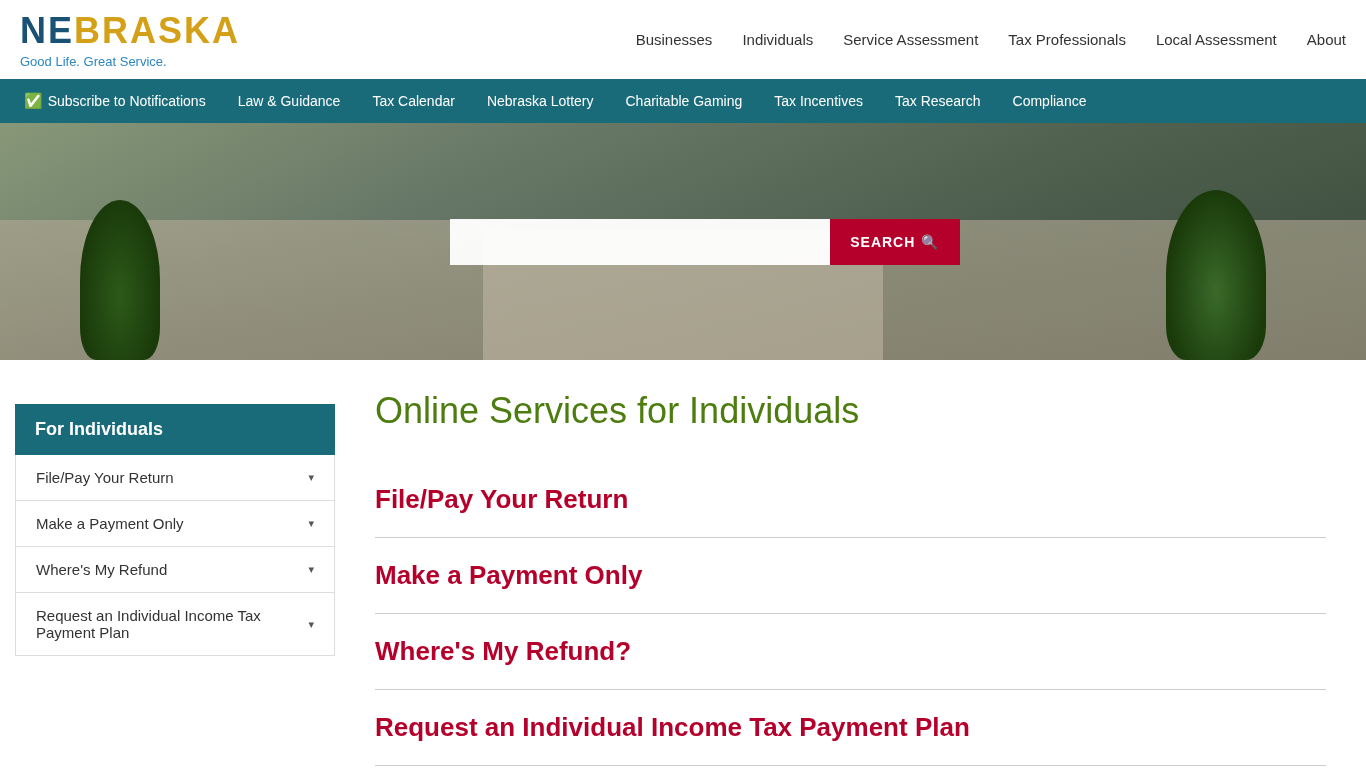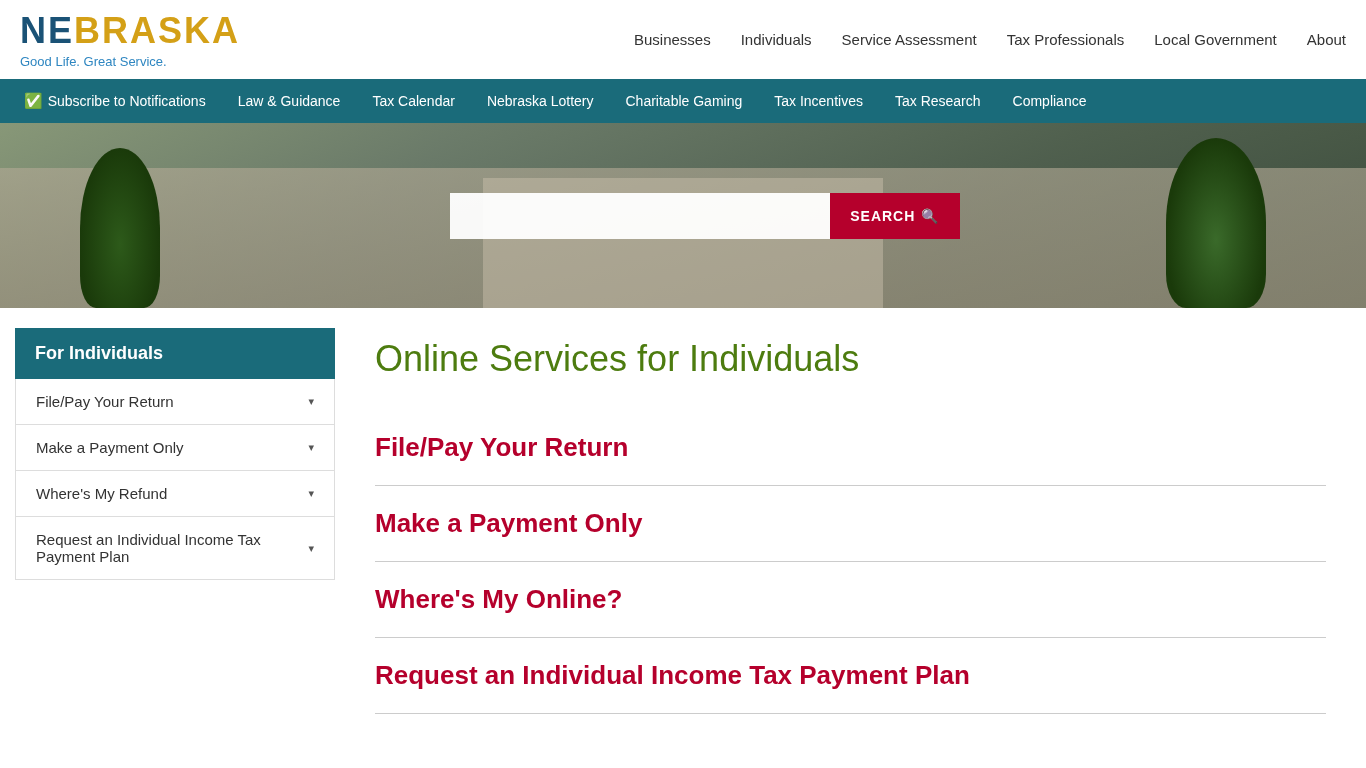--- a/index.html
+++ b/index.html
@@ -47,21 +47,21 @@
       height: 44px;
       display: flex;
       align-items: center;
       white-space: nowrap;
     }
     .sec-nav .subscribe-icon { margin-right: 5px; font-size: 15px; }
 
     
     .hero {
       width: 100%;
-      height: 185px;
+      height: 237px;
       background: linear-gradient(to bottom, #7a8a6a 0%, #5a6a5a 40%, #3a4a3a 100%);
       position: relative;
       overflow: hidden;
       display: flex;
       align-items: center;
       justify-content: center;
       padding-left: 44px;
     }
     .hero-bg {
       position: absolute;
@@ -153,20 +153,21 @@
       min-width: 335px;
       padding: 20px 0 20px 15px;
     }
     .sidebar-header {
       background: #1a6b7a;
       color: #fff;
       font-size: 18px;
       font-weight: bold;
       padding: 15px 20px;
       margin-bottom: 0;
+      margin-top: 24px;
     }
     .sidebar-menu {
       border: 1px solid #ddd;
       border-top: none;
     }
     .sidebar-item {
       display: flex;
       align-items: center;
       justify-content: space-between;
       padding: 14px 20px;
@@ -210,21 +211,21 @@
     <div class="logo-text">
       <span class="logo-ne">NE</span><span class="logo-braska">BRASKA</span>
     </div>
     <div class="logo-tagline">Good Life. Great Service.</div>
   </div>
   <nav class="main-nav">
     <a>Businesses</a>
     <a>Individuals</a>
     <a>Service Assessment</a>
     <a>Tax Professionals</a>
-    <a>Local Government</a>
+    <a>Local Assessment</a>
     <a>About</a>
   </nav>
 </div>
 
 <nav class="sec-nav">
   <a>
     <span class="subscribe-icon">✅</span>
     <span>Subscribe to Notifications</span>
   </a>
   <a>Law &amp; Guidance</a>
@@ -272,17 +273,17 @@
         <span class="sidebar-chevron">▾</span>
       </div>
     </div>
   </div>
 
   <div class="right-content">
     <h1 class="page-title">Online Services for Individuals</h1>
 
     <a class="service-link">File/Pay Your Return</a>
     <a class="service-link">Make a Payment Only</a>
-    <a class="service-link">Where's My Online?</a>
+    <a class="service-link">Where's My Refund?</a>
     <a class="service-link">Request an Individual Income Tax Payment Plan</a>
   </div>
 
 </div>
 
 </body></html>

